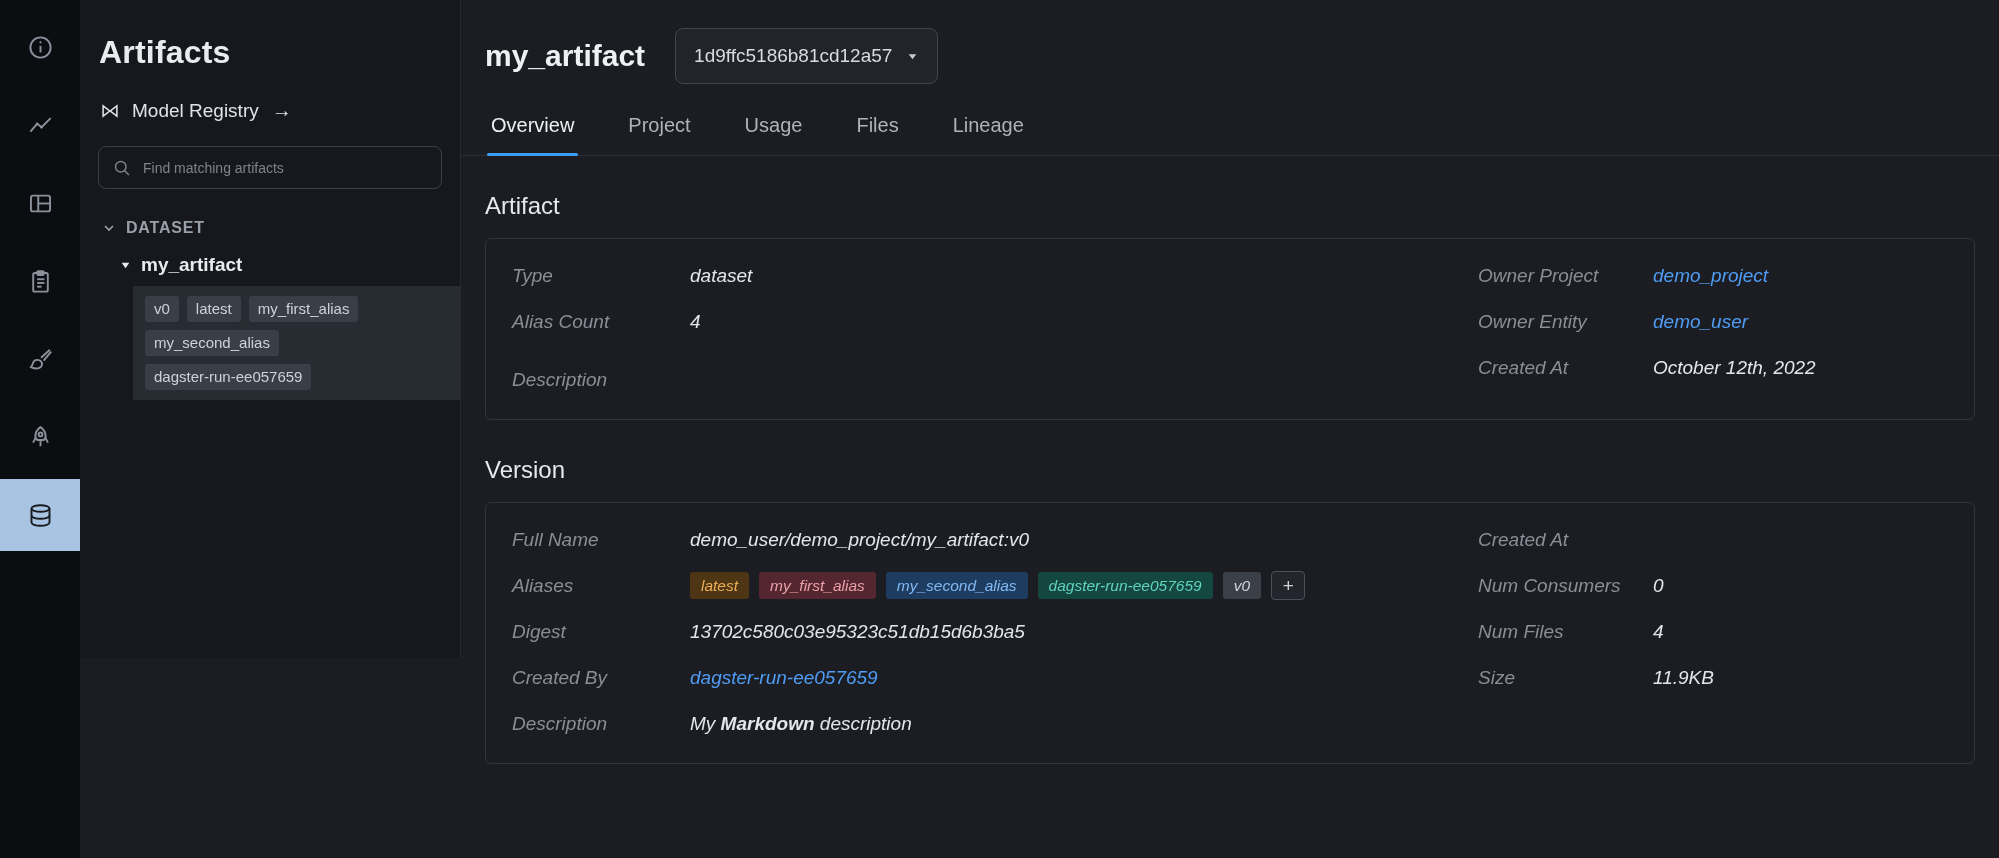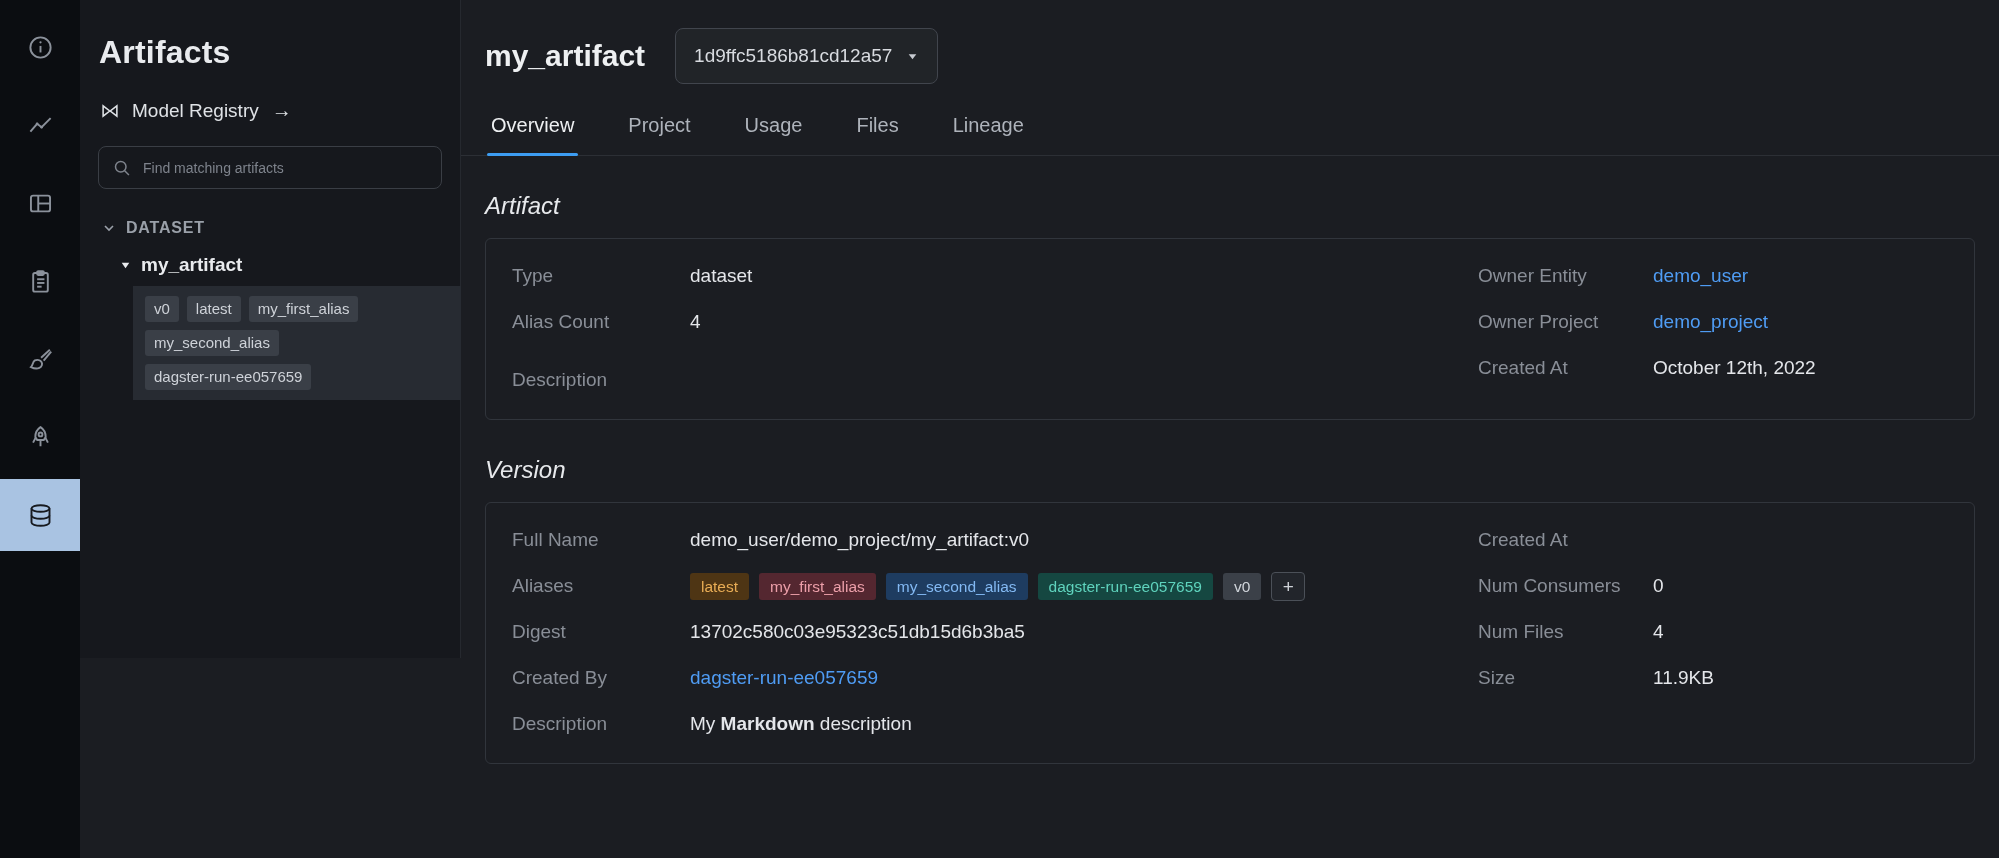--- a/index.html
+++ b/index.html
@@ -37,23 +37,23 @@
   .main-title { font-size:30px; font-weight:700; color:#eef0f2; line-height:48px; }
   .hash-dropdown { margin-left:30px; height:56px; display:flex; align-items:center; gap:14px; padding:0 18px; background:#212428; border:1px solid #41454d; border-radius:8px; color:#d8dbe0; font-size:19px; cursor:pointer; }
   .hash-dropdown svg { width:13px; height:13px; color:#c6cad1; }
 
   .tabs { display:flex; gap:46px; margin-top:30px; padding:0 26px; border-bottom:1px solid #2c2f35; }
   .tab { position:relative; padding:0 4px 18px; font-size:20px; color:#aeb3bb; cursor:pointer; }
   .tab.active { color:#eef0f2; }
   .tab.active::after { content:""; position:absolute; left:0; right:0; bottom:-1px; height:3px; background:#3d9df2; border-radius:2px; }
 
   .content { padding:0 24px; }
-  .section-heading { margin:36px 0 18px; font-size:24px; font-weight:500; color:#e7e9ec;font-style:italic; }
+  .section-heading { margin:36px 0 18px; font-size:24px; font-weight:500; color:#e7e9ec; }
   .panel { border:1px solid #31353c; border-radius:6px; padding:22px 26px 8px; display:grid; grid-template-columns:minmax(0,1fr) 470px; column-gap:60px; align-items:start; }
-  .frow { display:flex; align-items:flex-end; margin-bottom:16px; font-size:19px; line-height:30px; }
+  .frow { display:flex; align-items:flex-start; margin-bottom:16px; font-size:19px; line-height:30px;font-style:italic; }
   .flabel { flex:none; width:178px; color:#898e97; }
   .col-right .flabel { width:175px; }
   .fvalue { color:#e4e6ea; }
   .fvalue.placeholder { color:#6f747c; }
   .fvalue.link { color:#4f9cf4; cursor:pointer; }
   .frow.desc-gap { margin-top:28px; }
 
   .tag-row { display:flex; align-items:center; gap:10px; flex-wrap:wrap; }
   .tag { font-size:15.5px; line-height:19px; padding:4px 11px; border-radius:3px; white-space:nowrap; cursor:pointer; }
   .tag.gold { background:#4e3514; color:#e9ad55; }
@@ -200,26 +200,26 @@
           <div class="frow">
             <span class="flabel">Alias Count</span>
             <span class="fvalue">4</span>
           </div>
           <div class="frow desc-gap">
             <span class="flabel">Description</span>
           </div>
         </div>
         <div class="col-right">
           <div class="frow">
+            <span class="flabel">Owner Project</span>
+            <span class="fvalue link">demo_project</span>
+          </div>
+          <div class="frow">
             <span class="flabel">Owner Entity</span>
             <span class="fvalue link">demo_user</span>
-          </div>
-          <div class="frow">
-            <span class="flabel">Owner Project</span>
-            <span class="fvalue link">demo_project</span>
           </div>
           <div class="frow">
             <span class="flabel">Created At</span>
             <span class="fvalue">October 12th, 2022</span>
           </div>
         </div>
       </div>
 
       <h2 class="section-heading">Version</h2>
       <div class="panel">

